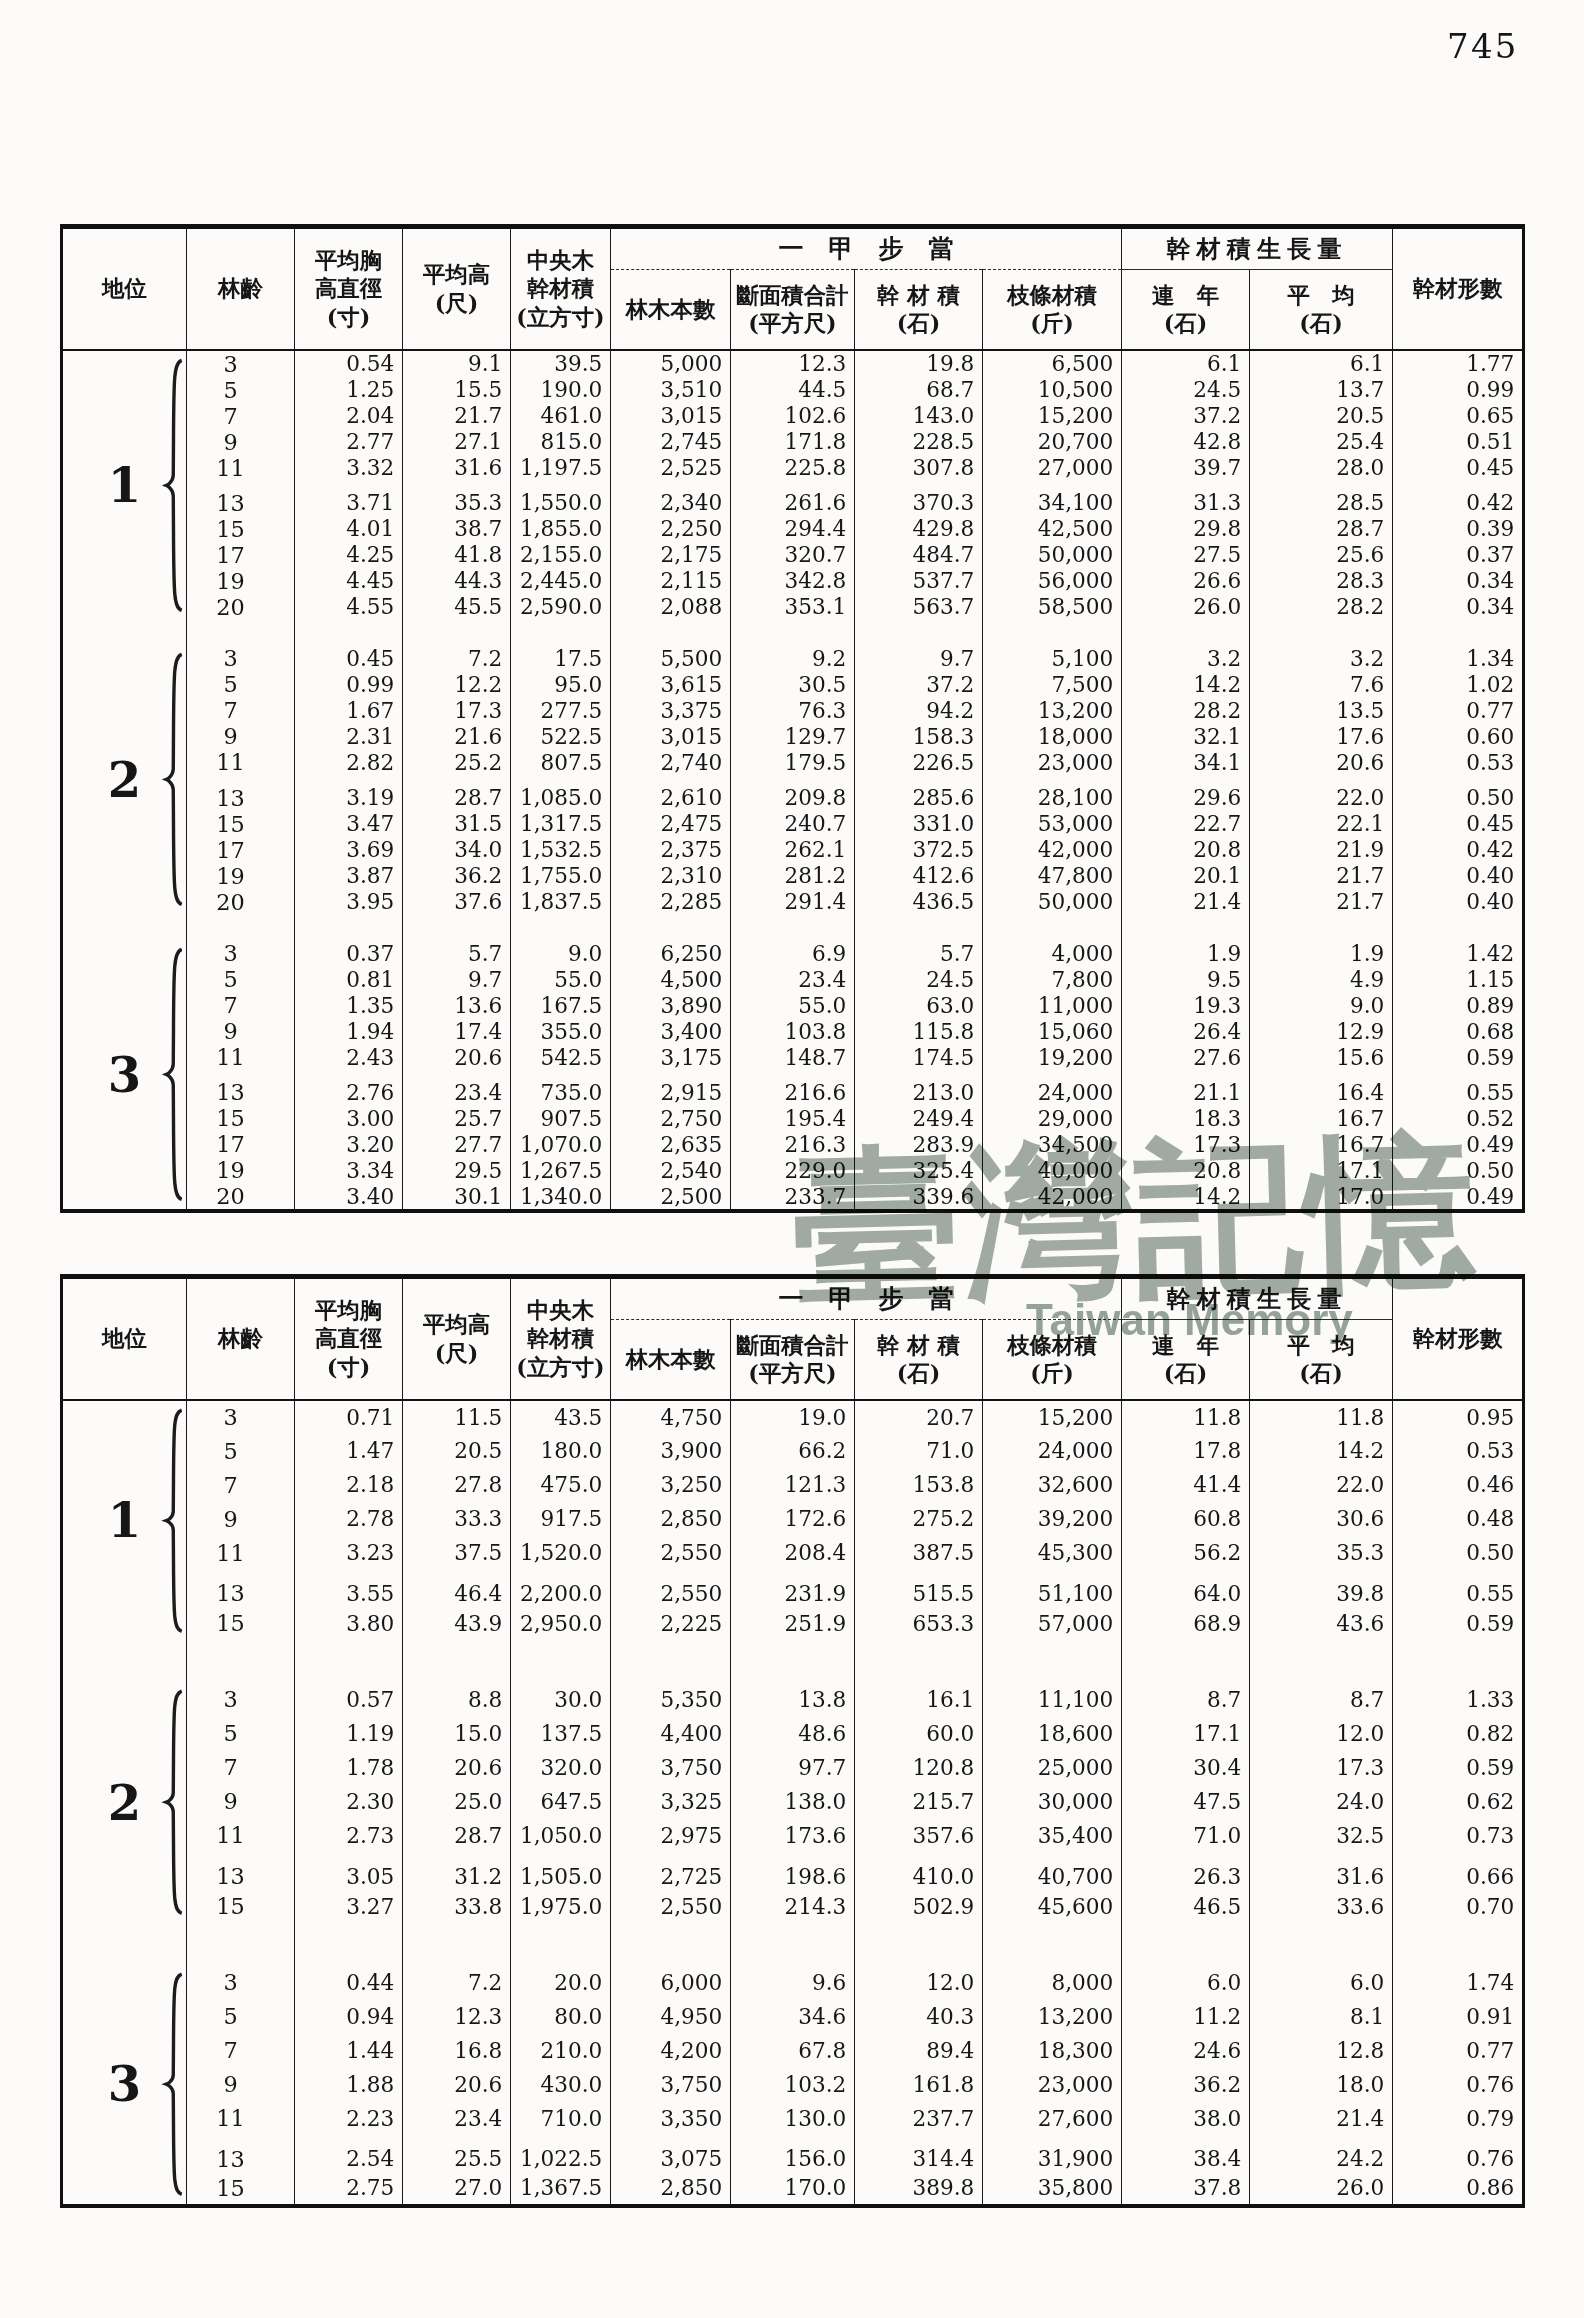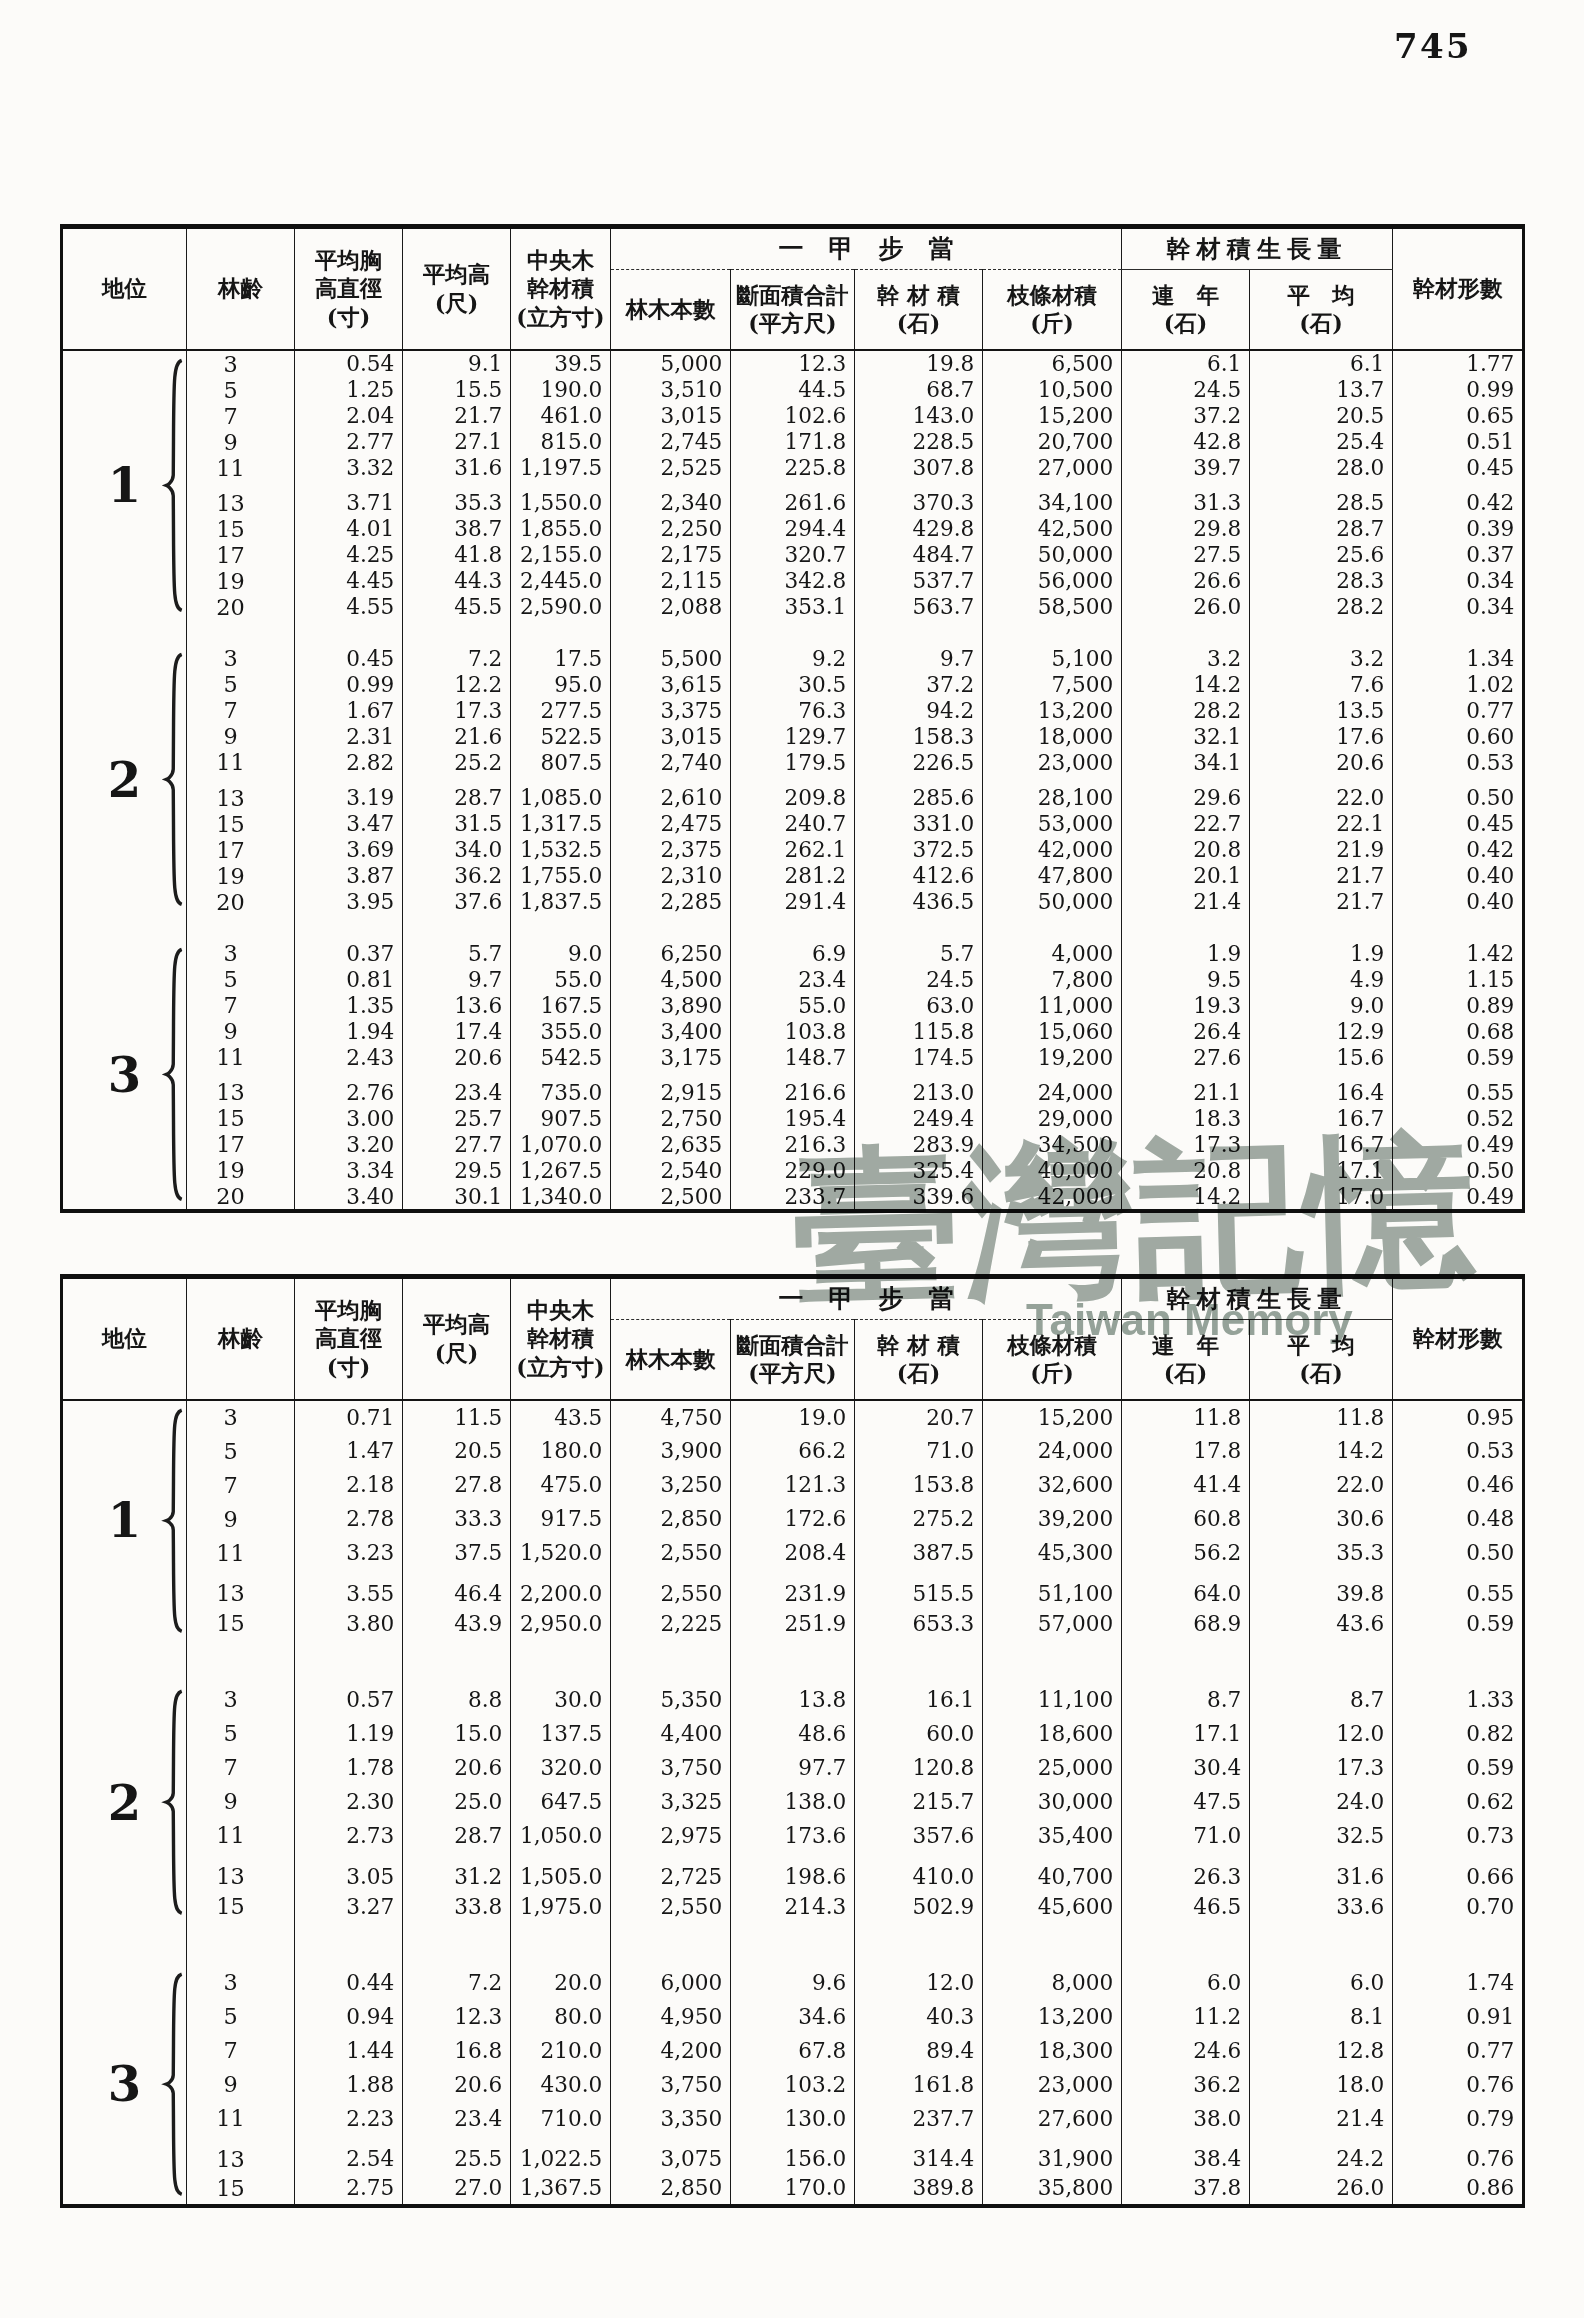--- a/index.html
+++ b/index.html
@@ -1,18 +1,18 @@
 <!DOCTYPE html>
 <html style="font-size:12.4px"><head>
 <meta charset="utf-8">
 <style>
   html,body{margin:0;padding:0;background:#e8e6e2;}
   .page{position:relative;width:1584px;height:2319px;background:#fcfbf9;overflow:hidden;
         font-family:"DejaVu Serif","Liberation Serif",serif;color:#161616;}
-  .pageno{position:absolute;top:26px;left:1394px;font-size:34px;font-weight:bold;letter-spacing:2.3px;}
+  .pageno{position:absolute;top:26px;left:1447px;font-size:34px;font-weight:normal;letter-spacing:2.3px;}
   .title{position:absolute;left:0;width:100%;text-align:center;font-weight:bold;white-space:nowrap;}
   .title .main{font-size:39px;letter-spacing:10.8px;}
   .title .region{font-size:28px;letter-spacing:5.4px;margin-left:12.4px;}
   .title1{top:144px;}
   .title2{top:1198px;}
   .tblwrap{position:absolute;left:60px;width:1462px;}
   .t1{top:224px;}
   .t2{top:1274px;}
   table{border-collapse:collapse;table-layout:fixed;width:1462px;}
   table{border:3.9px solid #101010;border-top:5.4px solid #101010;border-bottom:4.6px solid #101010;}

